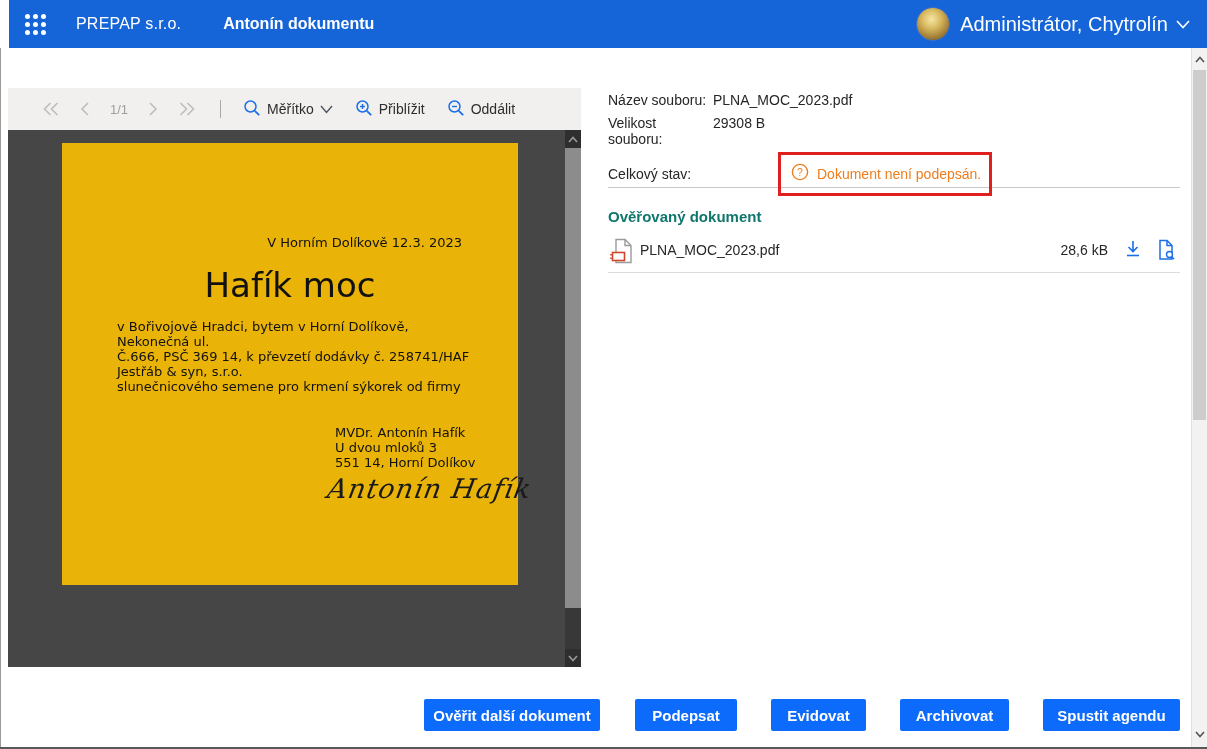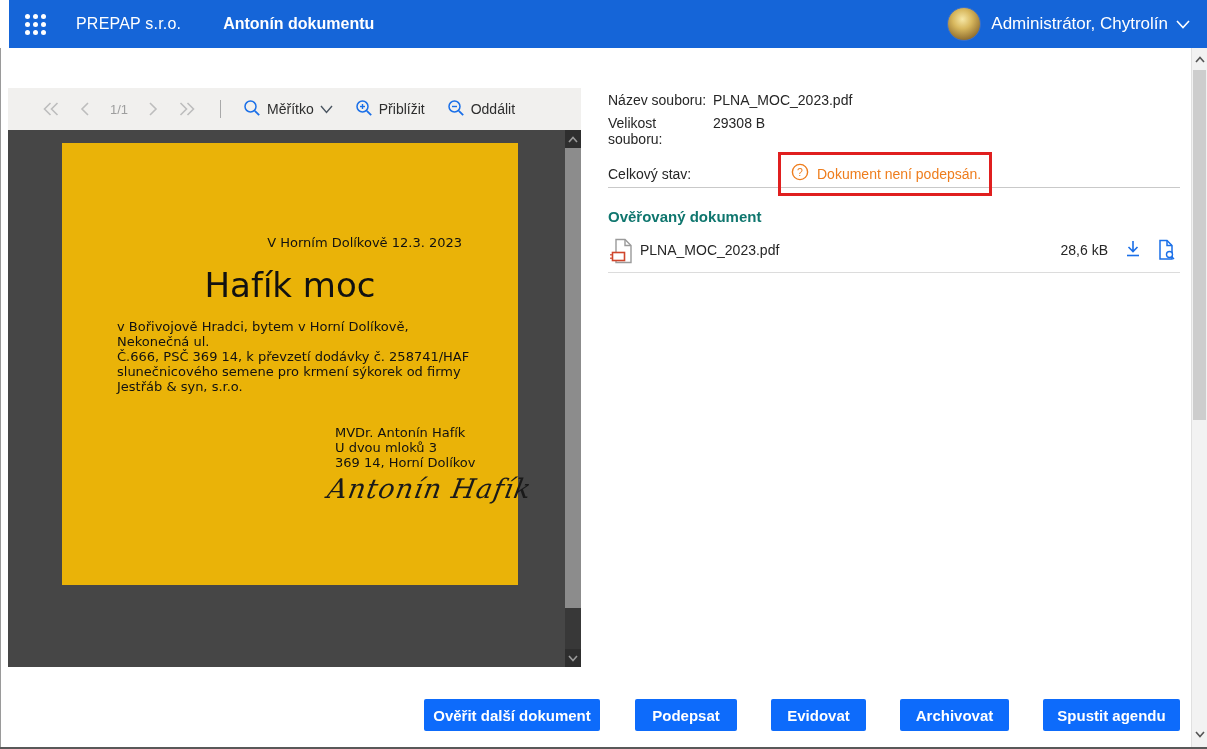--- a/index.html
+++ b/index.html
@@ -12,21 +12,21 @@
   .edge-bottom { position:absolute; left:0; bottom:0; width:1207px; height:2px; background:#595959; }
 
   
   .header { position:absolute; left:0; top:0; width:1207px; height:48px; background:#1565d8; display:flex; align-items:center; color:#fff;margin-left:9px; }
   .apps-grid { margin-left:16px; display:grid; grid-template-columns:repeat(3,5px); grid-template-rows:repeat(3,5px); gap:3px; cursor:pointer; }
   .apps-grid span { width:5px; height:5px; border-radius:50%; background:#fff; }
   .hdr-company { margin-left:30px; font-size:16px; letter-spacing:.2px; }
   .hdr-title { margin-left:42px; font-size:16px; font-weight:bold; }
   .hdr-user { margin-left:auto; margin-right:26px; display:flex; align-items:center; cursor:pointer; }
   .avatar { width:34px; height:34px; border-radius:50%; background:radial-gradient(circle at 45% 35%, #f6e7a6 0%, #d8b85e 35%, #9c7a36 70%, #5e451c 100%); border:1px solid #3b70c9; }
-  .hdr-username { margin-left:10px; font-size:17px; }
+  .hdr-username { margin-left:10px; font-size:20px; }
   .hdr-chev { margin-left:8px; }
 
   
   .viewer { position:absolute; left:8px; top:88px; width:573px; height:579px; }
   .toolbar { height:42px; background:#f1f0ee; display:flex; align-items:center; padding-left:34px; }
   .tb-btn { background:none; border:none; display:flex; align-items:center; gap:6px; cursor:pointer; font-family:inherit; font-size:14px; color:#2e2e2e; padding:0; }
   .tb-nav { margin-right:20px; }
   .pageind { color:#9e9e9e; font-size:13px; margin-right:20px; }
   .tb-div { width:1px; height:18px; background:#a9a9a9; margin:0 22px 0 4px; }
   .tb-zoom { margin-right:22px; }
@@ -166,27 +166,27 @@
       </button>
     </div>
 
     <div class="canvas">
       <div class="page">
         <div class="doc-date">V Horním Dolíkově 12.3. 2023</div>
         <div class="doc-title">Hafík moc</div>
         <div class="doc-body">
           <div>v Bořivojově Hradci, bytem v Horní Dolíkově, Nekonečná ul.</div>
           <div>Č.666, PSČ 369 14, k převzetí dodávky č. 258741/HAF</div>
+          <div>Jestřáb &amp; syn, s.r.o.</div>
           <div>slunečnicového semene pro krmení sýkorek od firmy</div>
-          <div>Jestřáb &amp; syn, s.r.o.</div>
         </div>
         <div class="doc-signer">
           <div>MVDr. Antonín Hafík</div>
           <div>U dvou mloků 3</div>
-          <div>369 14, Horní Dolíkov</div>
+          <div>551 14, Horní Dolíkov</div>
         </div>
         <div class="doc-sign">Antonín Hafík</div>
       </div>
 
       <div class="v-scroll">
         <div class="v-sbtn up">
           <svg width="10" height="7" viewBox="0 0 10 7">
               <path d="M1 6 L5 1.5 L9 6" stroke="#9a9a9a" stroke-width="1.6" fill="none"></path>
             </svg>
         </div>

